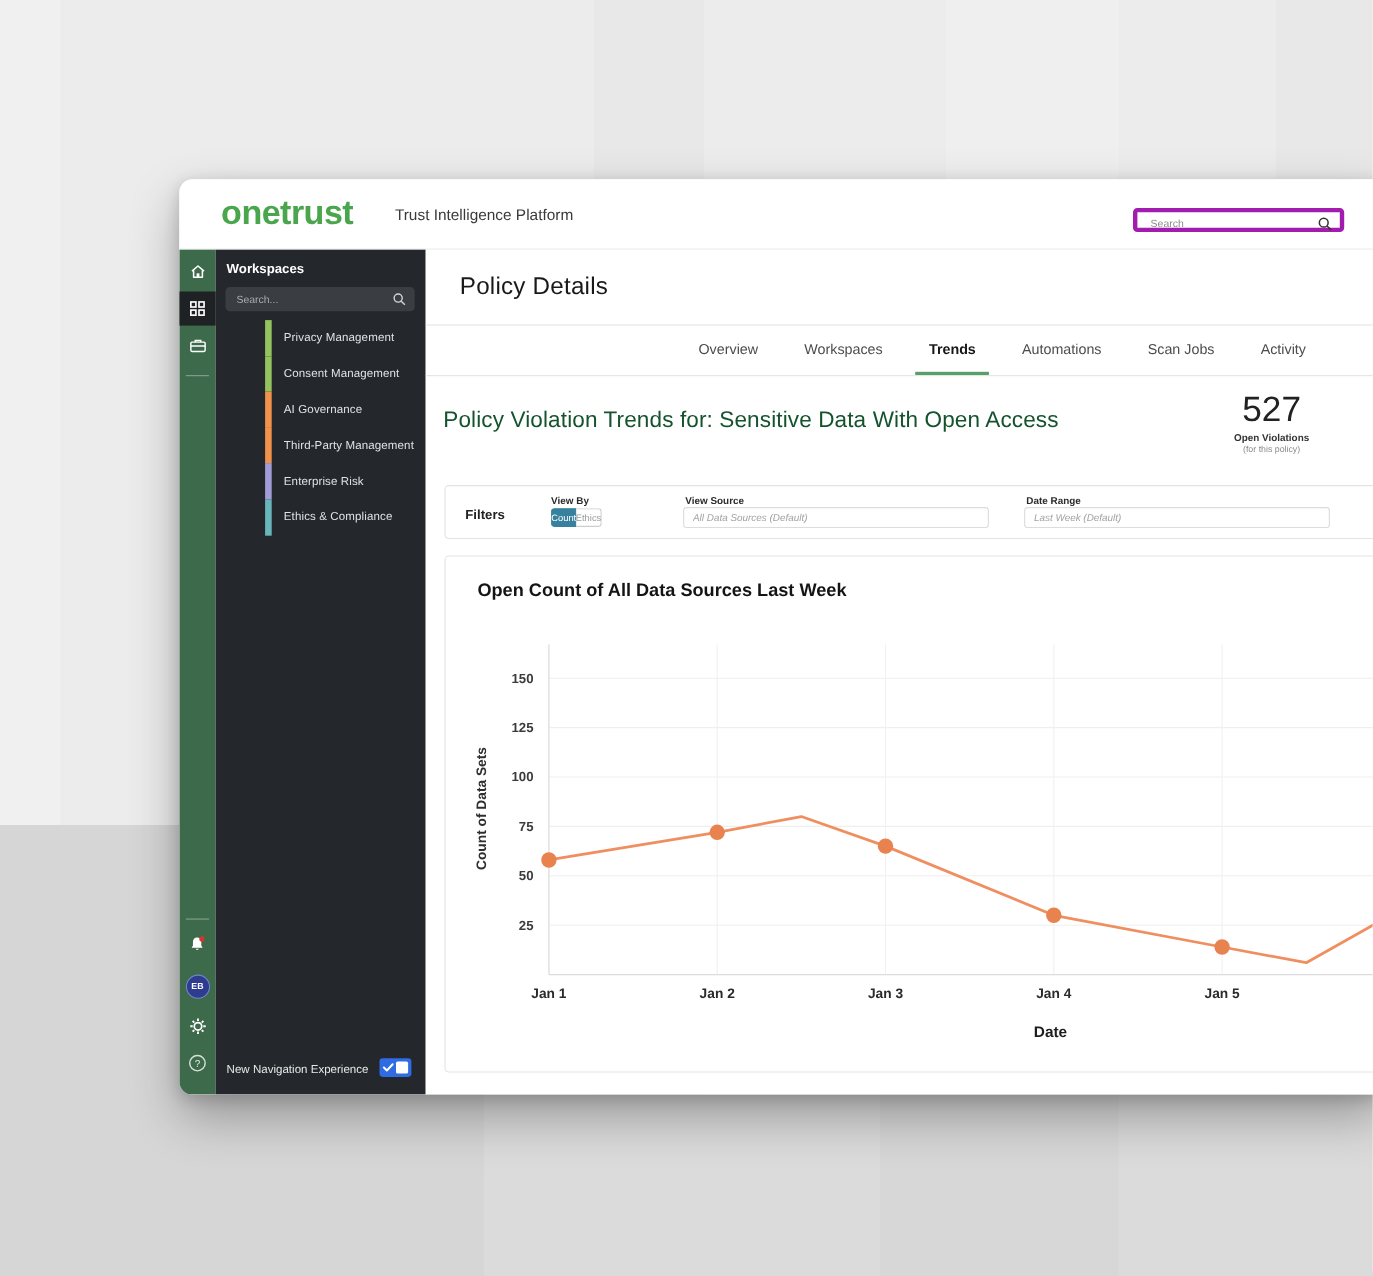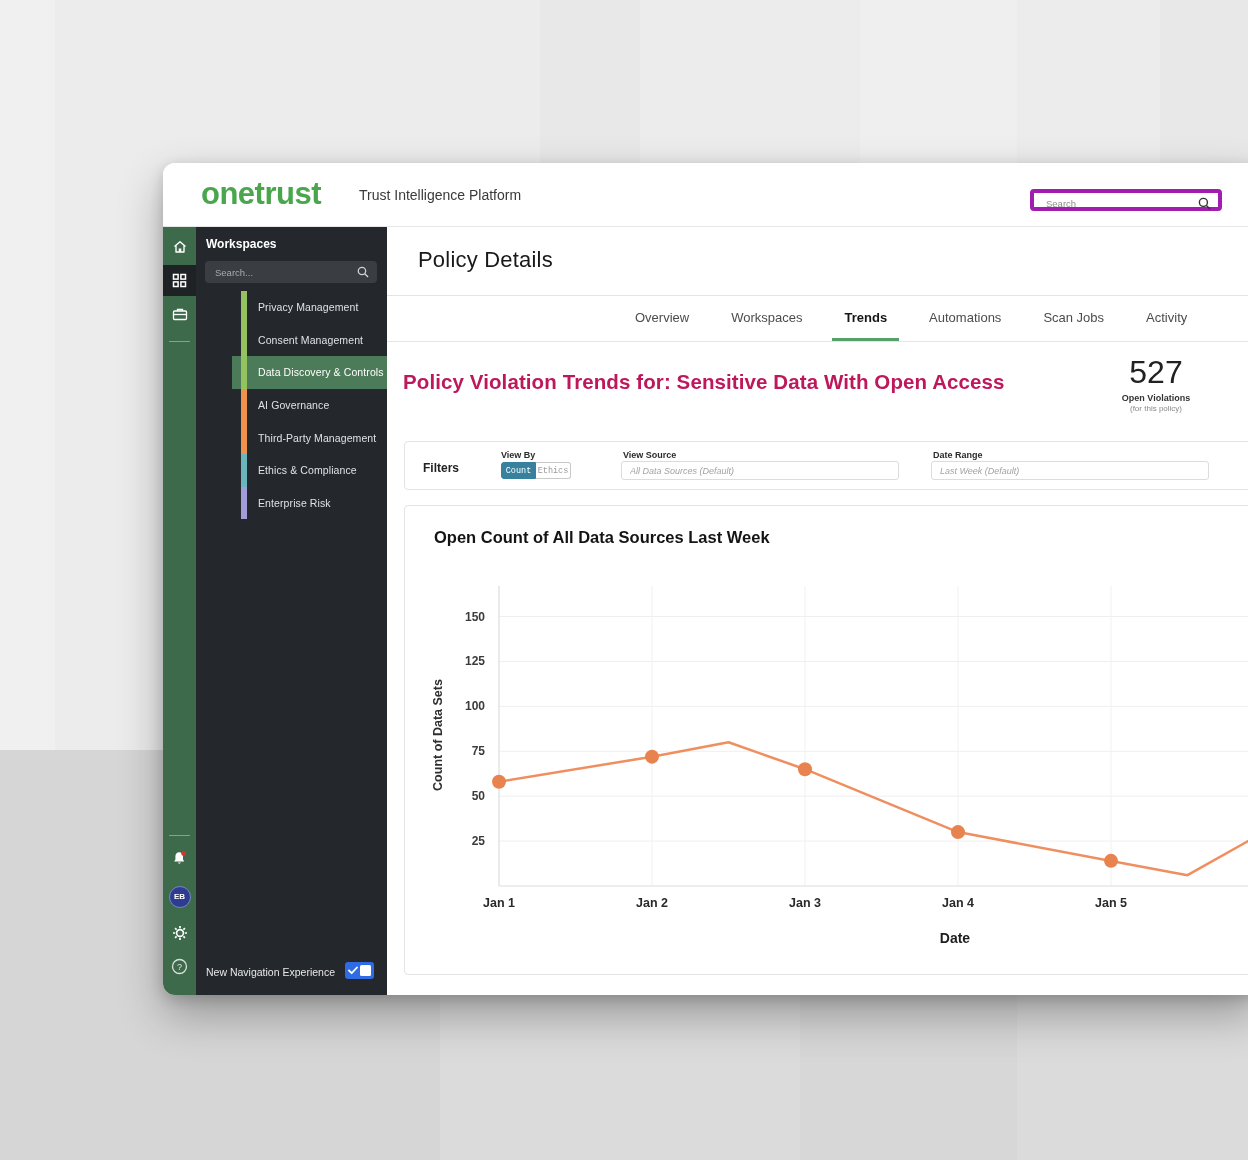--- a/index.html
+++ b/index.html
@@ -59,31 +59,31 @@
 
   
   .main { position:absolute; left:224px; top:64px; right:0; bottom:0; background:#fff; }
   .page-title { position:absolute; left:31px; top:20px; font-size:22px; color:#191919; letter-spacing:.2px; }
   .div1 { position:absolute; left:0; top:68px; right:0; height:1px; background:#e4e4e4; }
   .tabs { position:absolute; left:236px; top:69px; height:45px; display:flex; gap:18px; }
   .tab { display:flex; align-items:center; padding:0 12px; font-size:13px; color:#4c4c4c; border-bottom:3px solid transparent; cursor:pointer; }
   .tab.active { color:#161616; font-weight:bold; border-bottom-color:#57a06b; }
   .div2 { position:absolute; left:0; top:114px; right:0; height:1px; background:#e4e4e4; }
 
-  .heading { position:absolute; left:16px; top:143px; font-size:20.5px; font-weight:bold; color:#be185d; letter-spacing:.1px; }
+  .heading { position:absolute; left:16px; top:143px; font-size:20.5px; font-weight:normal; color:#14532d; letter-spacing:.1px; }
   .stat { position:absolute; left:699px; top:127px; width:140px; text-align:center; }
   .stat .v { font-size:32px; color:#222; }
   .stat .l { font-size:9px; font-weight:bold; color:#333; margin-top:2px; }
   .stat .s { font-size:8px; color:#8a8a8a; margin-top:1px; }
 
   .filters-card { position:absolute; left:17px; top:214px; width:856px; height:49px; border:1px solid #e3e3e3; border-radius:4px; background:#fff; }
   .filters-title { position:absolute; left:18px; top:19px; font-size:12px; font-weight:bold; color:#222; }
   .f-lbl { position:absolute; top:8px; font-size:9px; font-weight:bold; color:#2b2b2b; }
   .seg { position:absolute; left:96px; top:20px; display:flex; }
-  .seg .sbtn { width:35px; height:17px; font-size:8.5px; display:flex; align-items:center; justify-content:center; cursor:pointer; font-family:Liberation Mono, monospace; }
+  .seg .sbtn { width:23px; height:17px; font-size:8.5px; display:flex; align-items:center; justify-content:center; cursor:pointer; font-family:Liberation Sans, sans-serif; }
   .seg .sbtn.on { background:#37809e; color:#fff; border:1px solid #37809e; border-radius:3px 0 0 3px; }
   .seg .sbtn.off { background:#fff; color:#9b9b9b; border:1px solid #c9c9c9; border-left:none; border-radius:0 3px 3px 0; }
   .f-input { position:absolute; top:19px; width:278px; height:19px; border:1px solid #dcdcdc; border-radius:3px; font-size:9px; font-style:italic; color:#707070; padding:0 8px; outline:none; font-family:inherit; background:#fff; }
   .f-input::placeholder { color:#a3a3a3; font-style:italic; }
 
   .chart-card { position:absolute; left:17px; top:278px; width:856px; height:470px; border:1px solid #e3e3e3; border-radius:4px; background:#fff; }
   .chart-title { position:absolute; left:29px; top:22px; font-size:16.5px; font-weight:bold; color:#141414; }
   .chart-svg { position:absolute; left:0; top:0; }
   .chart-svg text { font-family:"Liberation Sans", sans-serif; }
   .ylabel { position:absolute; left:-77px; top:222px; width:220px; text-align:center; font-size:12.5px; font-weight:600; color:#2f2f2f; transform:rotate(-90deg); }
@@ -190,39 +190,35 @@
       </div>
       <div class="side-list" id="side-list">
           <div class="side-item">
             <span class="accent" style="background: rgb(148, 194, 94);"></span>
             <span class="lbl">Privacy Management</span>
           </div>
           <div class="side-item">
             <span class="accent" style="background: rgb(148, 194, 94);"></span>
             <span class="lbl">Consent Management</span>
           </div>
-          <div class="side-item selected" style="background: rgb(75, 123, 88);">
-            <span class="accent" style="background: rgb(148, 194, 94);"></span>
-            <span class="lbl">Data Discovery &amp; Controls</span>
-          </div>
           <div class="side-item">
             <span class="accent" style="background: rgb(240, 146, 76);"></span>
             <span class="lbl">AI Governance</span>
           </div>
           <div class="side-item">
             <span class="accent" style="background: rgb(240, 146, 76);"></span>
             <span class="lbl">Third-Party Management</span>
           </div>
           <div class="side-item">
+            <span class="accent" style="background: rgb(162, 156, 216);"></span>
+            <span class="lbl">Enterprise Risk</span>
+          </div>
+          <div class="side-item">
             <span class="accent" style="background: rgb(104, 182, 188);"></span>
             <span class="lbl">Ethics &amp; Compliance</span>
-          </div>
-          <div class="side-item">
-            <span class="accent" style="background: rgb(162, 156, 216);"></span>
-            <span class="lbl">Enterprise Risk</span>
           </div>
         </div>
       <div class="side-footer">
         <div class="nav-lbl">New Navigation Experience</div>
         <div class="toggle">
           <svg width="10" height="9" viewBox="0 0 10 9">
               <polyline points="1,4.5 3.7,7.2 9,1.5" fill="none" stroke="#fff" stroke-width="1.8" stroke-linecap="round" stroke-linejoin="round"></polyline>
             </svg>
           <div class="knob"></div>
         </div>

